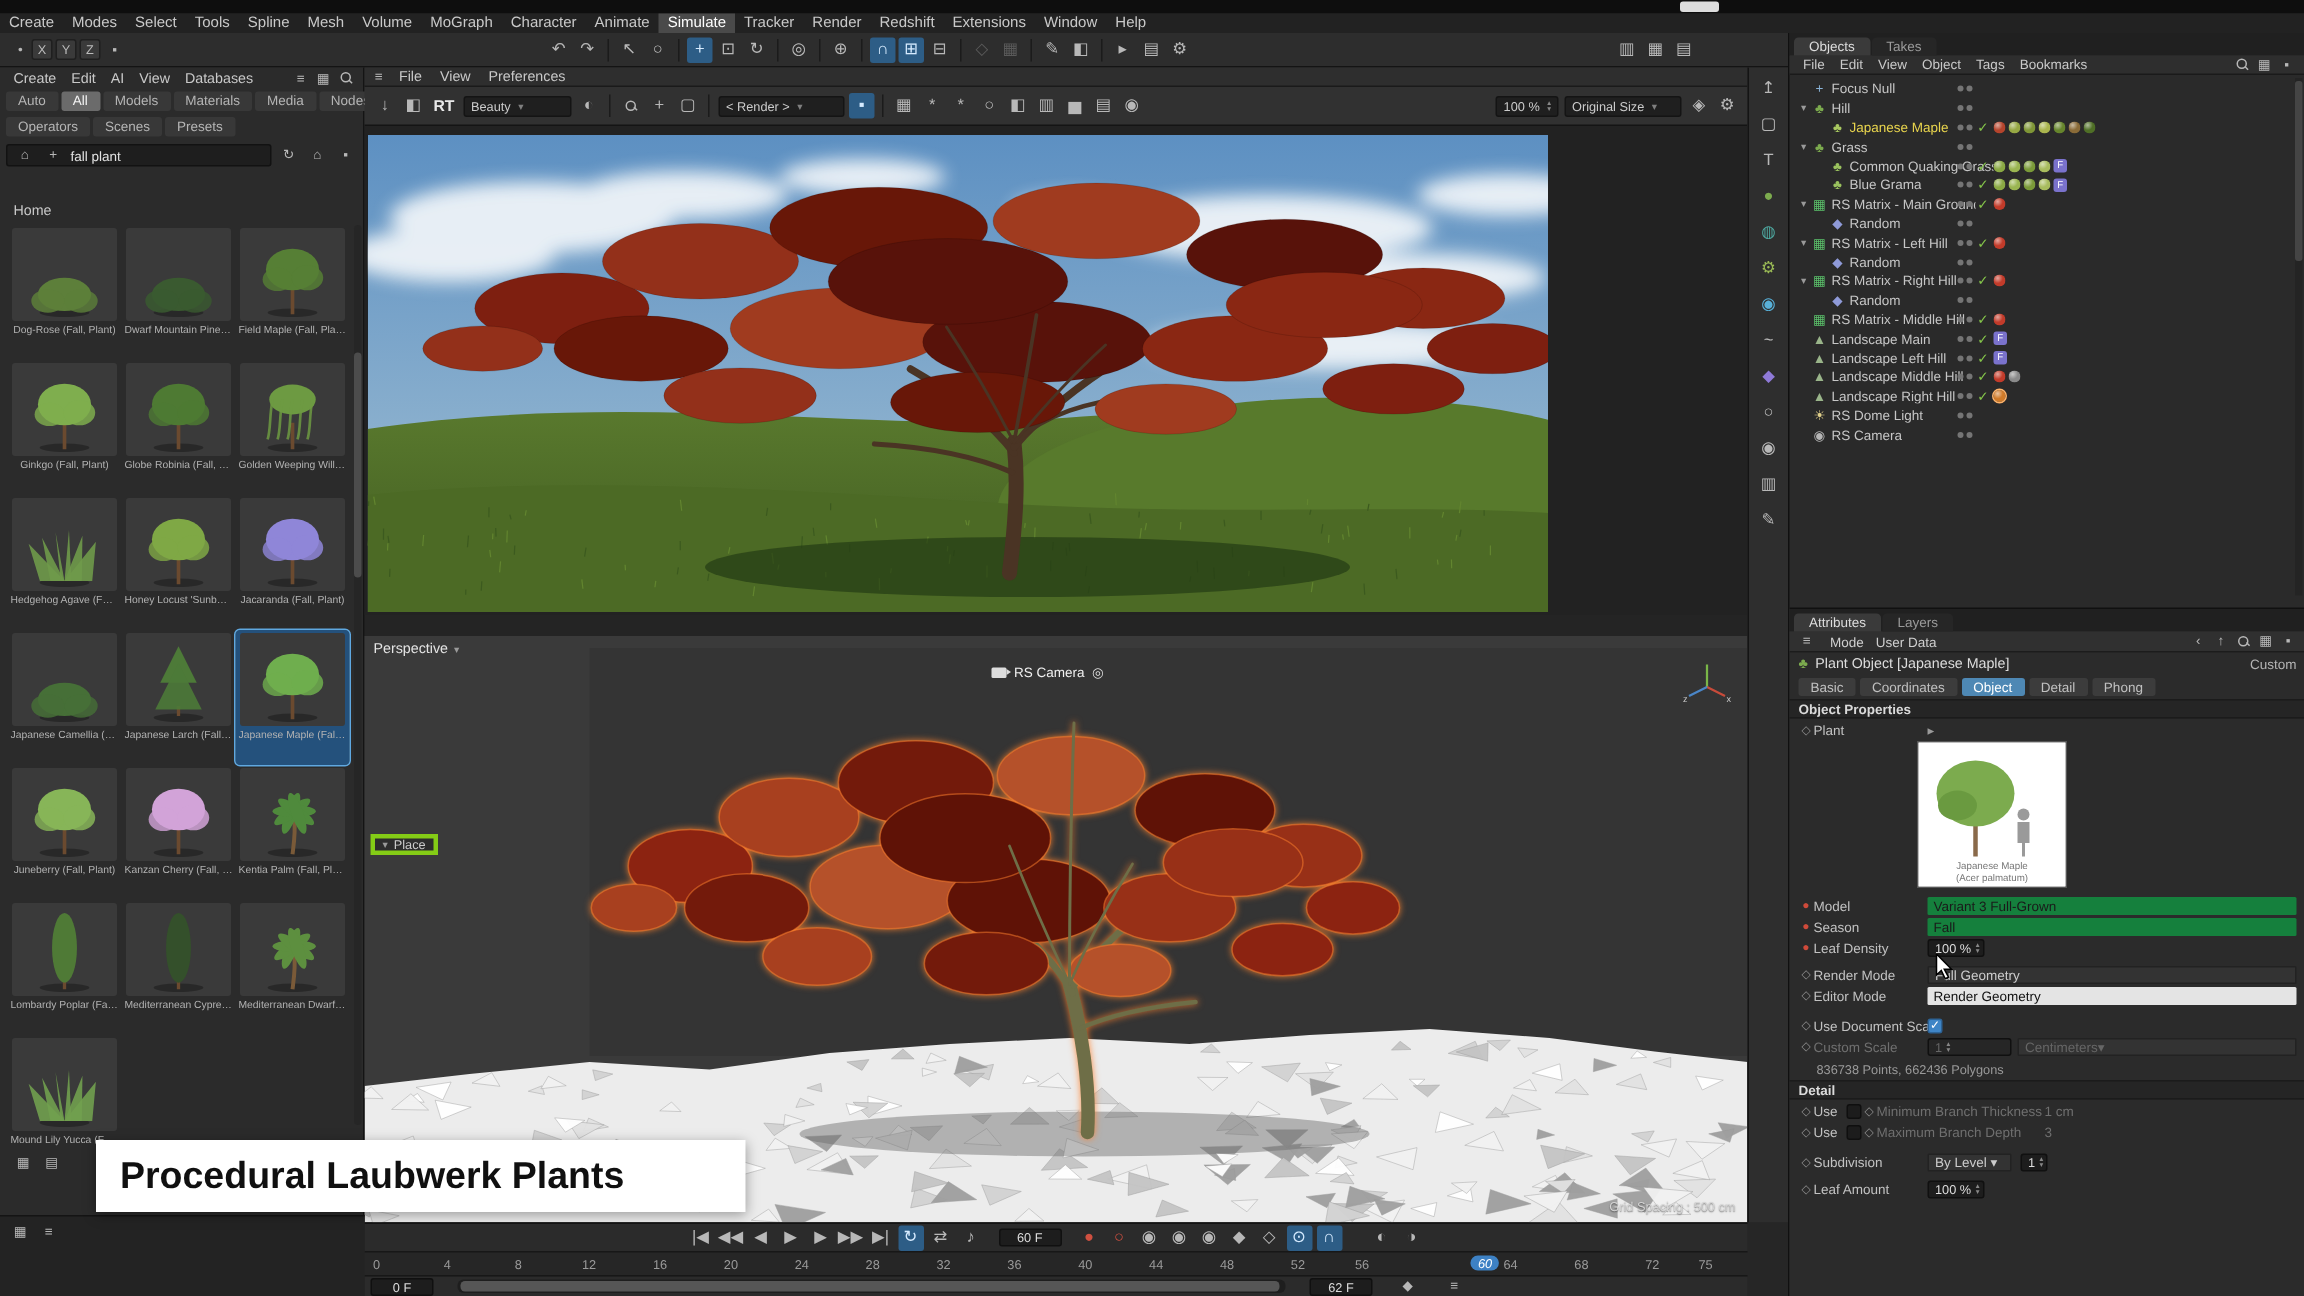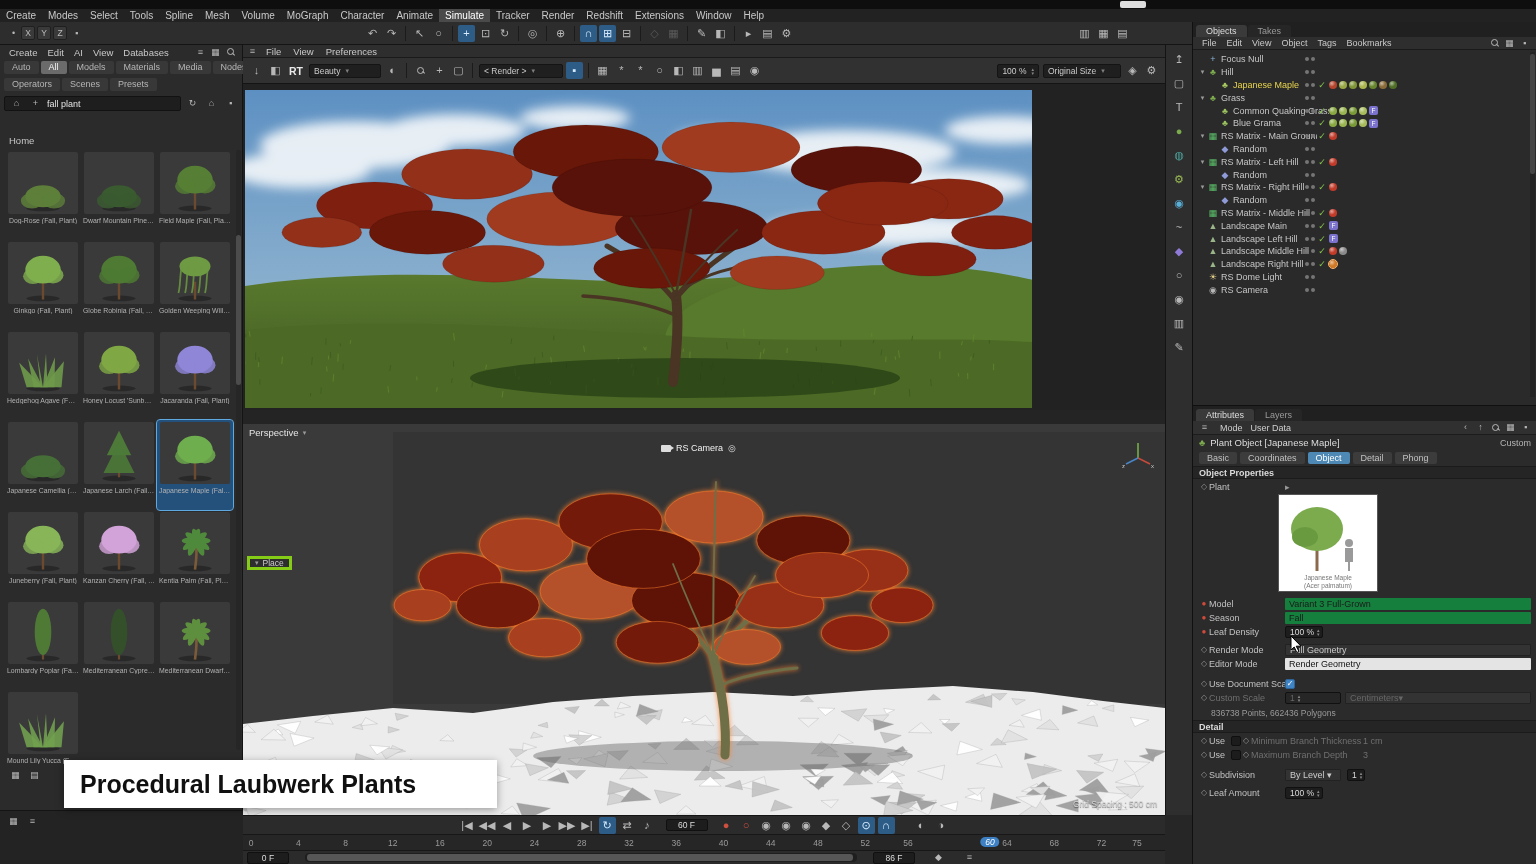--- a/index.html
+++ b/index.html
@@ -1331,21 +1331,21 @@
         <span class="tick" style="left: 764.053px;">64</span>
         <span class="tick" style="left: 811.307px;">68</span>
         <span class="tick" style="left: 858.56px;">72</span>
         <span class="tick" style="left: 894px;">75</span>
       </div>
     <div id="rangebar">
         <span class="tfield">0 F</span>
         <span id="range-track">
           <span id="range-thumb"></span>
         </span>
-        <span class="tfield">86 F</span>
+        <span class="tfield">62 F</span>
         <span class="ic small">◆</span>
         <span class="ic small">≡</span>
       </div>
   </div>
   <div id="bl-fill" class="abs">
       <span class="ic small">▦</span>
       <span class="ic small">≡</span>
     </div>
 
   <div id="cursor" class="abs">

